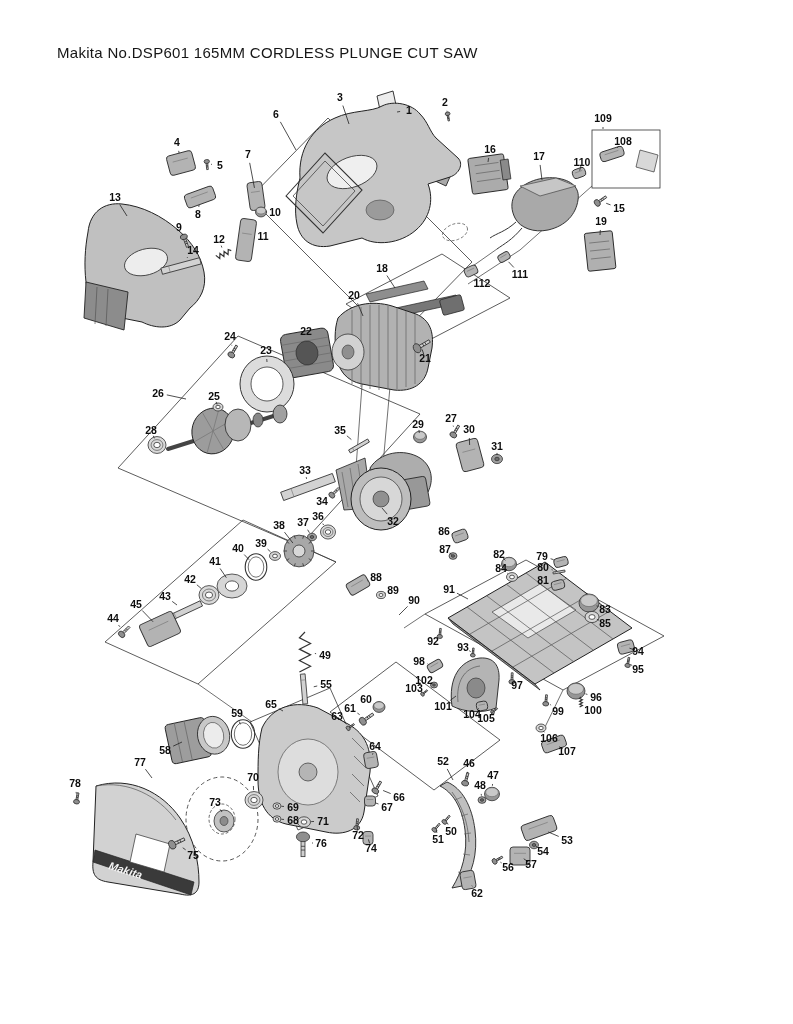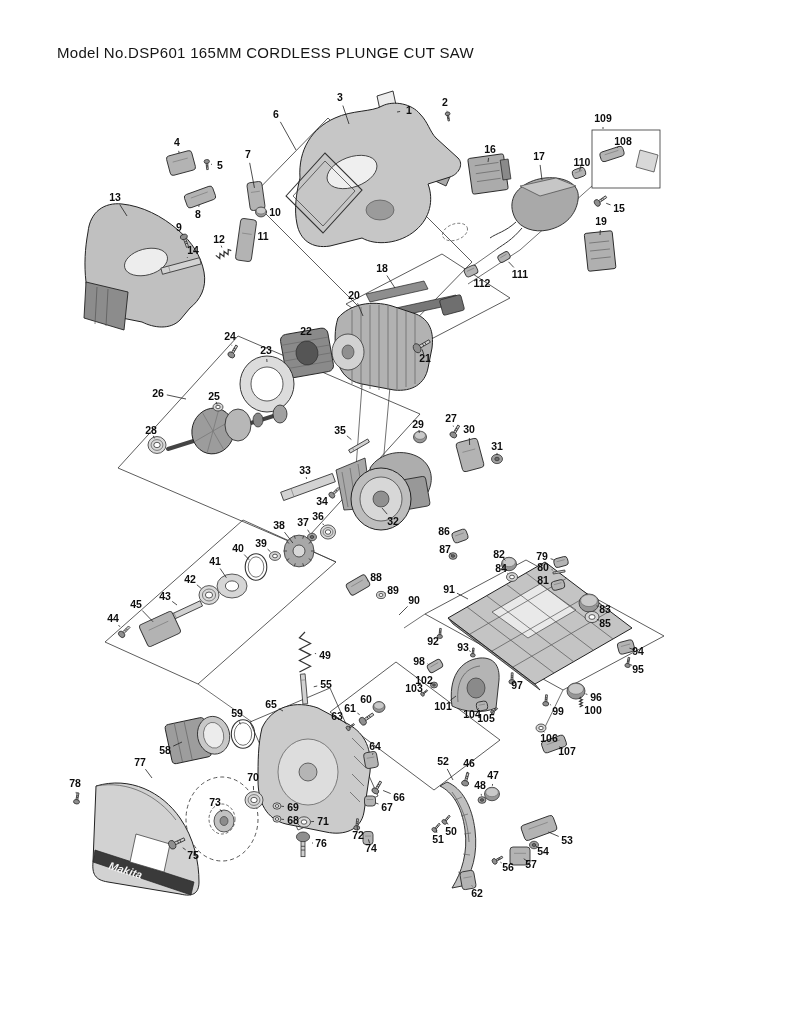--- a/index.html
+++ b/index.html
@@ -19,21 +19,21 @@
     font-size:10.5px;font-weight:700;fill:#0d0d0d;
   }
   .brand{
     font-family:"Liberation Sans", sans-serif;
     font-size:11px;font-weight:700;font-style:italic;fill:#f4f4f4;
   }
 </style>
 </head>
 <body>
 
-<div id="page-title">Model No.DSP601 165MM CORDLESS PLUNGE CUT SAW</div>
+<div id="page-title">Makita No.DSP601 165MM CORDLESS PLUNGE CUT SAW</div>
 
 <svg id="diagram" width="793" height="1024" viewBox="0 0 793 1024">
 
   <g fill="none" stroke="#333" stroke-width="0.8">
     <polygon points="250,198 328,118 472,262 394,342"></polygon>
     <polygon points="346,304 442,254 510,298 414,348"></polygon>
     <polygon points="118,468 238,336 420,414 300,546"></polygon>
     <polygon points="425,614 526,560 664,636 563,690"></polygon>
     <polygon points="250,722 330,688 378,796 298,830"></polygon>
     <polygon points="330,712 396,662 500,740 434,790"></polygon>

